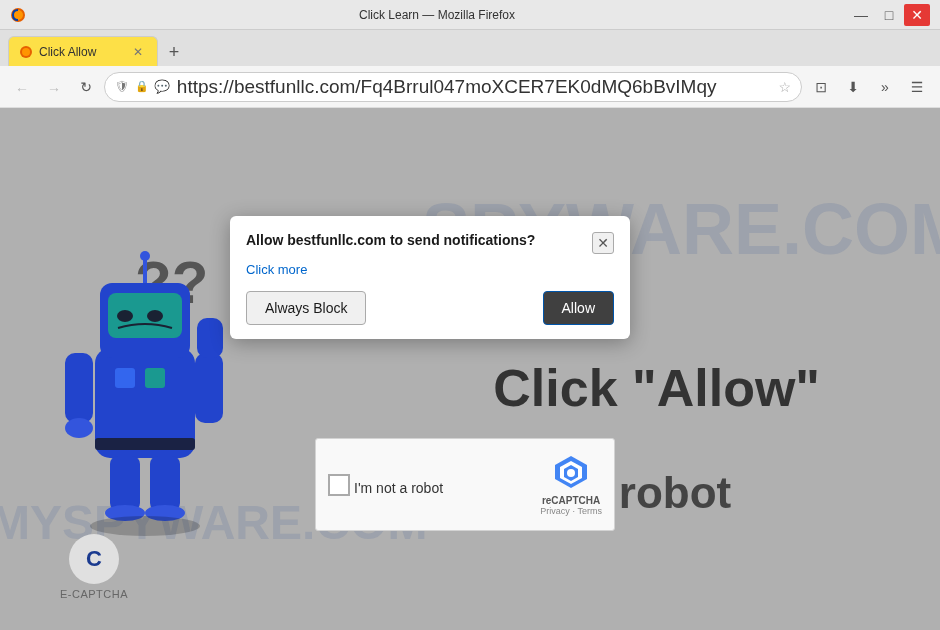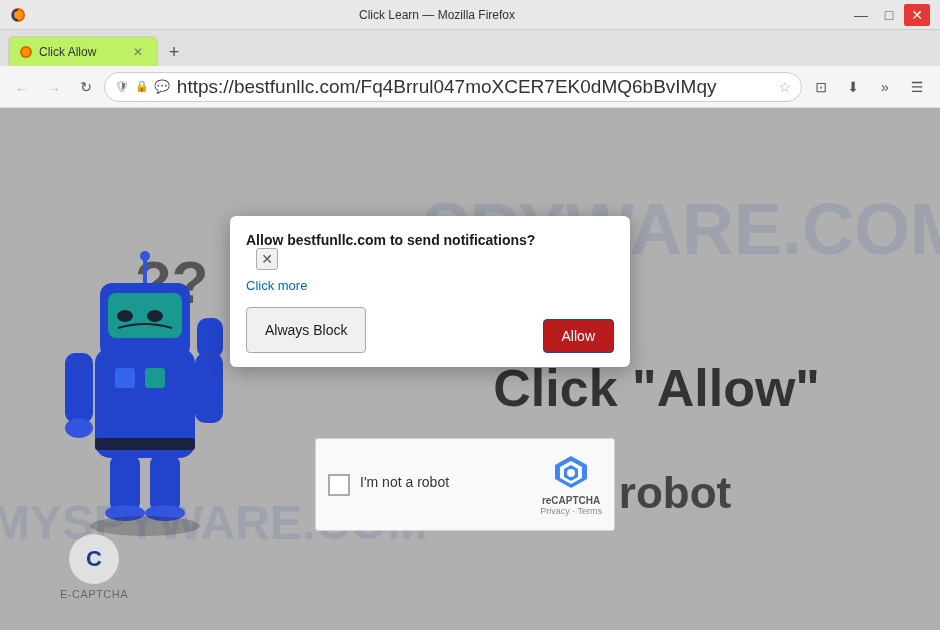--- a/index.html
+++ b/index.html
@@ -41,21 +41,21 @@
       display: flex;
       align-items: center;
       padding: 0 10px;
       gap: 6px;
       min-width: 150px;
       max-width: 220px;
       border: 1px solid #ccc;
       border-bottom: none;
       cursor: pointer;
     }
-    .tab.active { background: #bef264; }
+    .tab.active { background: #fde047; }
     .tab-label { font-size: 12px; color: #333; flex: 1; white-space: nowrap; overflow: hidden; text-overflow: ellipsis; }
     .tab-close { font-size: 12px; color: #777; cursor: pointer; padding: 2px 4px; border-radius: 3px; }
     .new-tab-btn {
       width: 28px; height: 28px; border: none; background: transparent;
       font-size: 18px; cursor: pointer; color: #555;
       display: flex; align-items: center; justify-content: center;
     }
 
     
     .navbar {
@@ -167,21 +167,20 @@
       border-radius: 6px;
       box-shadow: 0 4px 20px rgba(0,0,0,0.3);
       padding: 16px 16px 14px;
       z-index: 100;
     }
     .dialog-header {
       display: flex;
       align-items: flex-start;
       justify-content: space-between;
       margin-bottom: 8px;
-      flex-direction: column;
     }
     .dialog-title {
       font-size: 14px;
       font-weight: bold;
       color: #1a1a1a;
       flex: 1;
     }
     .dialog-close-btn {
       width: 22px; height: 22px;
       border: 1px solid #aaa;
@@ -207,41 +206,41 @@
     }
     .dialog-btn {
       padding: 8px 18px;
       border-radius: 4px;
       border: 1px solid #aaa;
       background: #f0f0f0;
       cursor: pointer;
       font-size: 14px;
       color: #1a1a1a;
     }
-    .dialog-btn.primary { background: #b91c1c; color: white; border-color: #0055aa; margin-top: 12px; }
+    .dialog-btn.primary { background: #404040; color: white; border-color: #0055aa; }
 
     
     .recaptcha-widget {
       position: absolute;
       top: 330px;
       left: 315px;
       width: 300px;
       background: #f9f9f9;
       border: 1px solid #d3d3d3;
       border-radius: 3px;
       padding: 14px 12px;
       display: flex;
       align-items: center;
       justify-content: space-between;
       z-index: 50;
     }
     .recaptcha-left {
       display: flex;
-      align-items: flex-start;
-      gap: 10px;
+      align-items: flex-end;
+      gap: 4px;
     }
     .recaptcha-checkbox {
       width: 22px; height: 22px;
       border: 2px solid #aaa;
       background: #fff;
       cursor: pointer;
     }
     .recaptcha-label { font-size: 14px; color: #333; }
     .recaptcha-right { text-align: center; }
     .recaptcha-brand { font-size: 10px; color: #555; font-weight: bold; }

